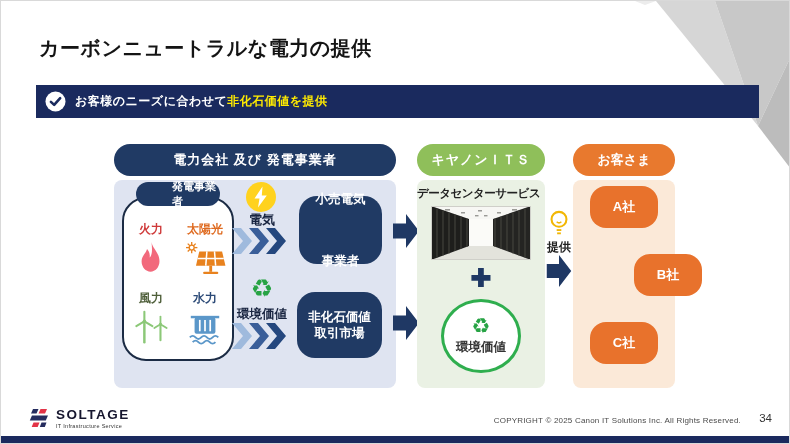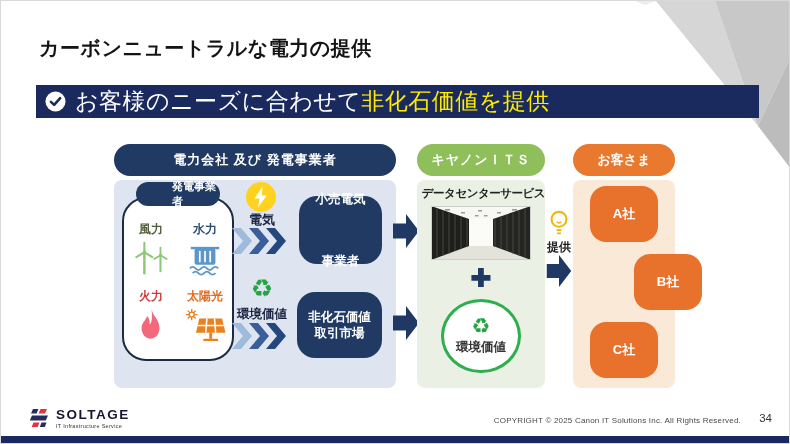--- a/index.html
+++ b/index.html
@@ -13,21 +13,21 @@
   
   .title{
     position:absolute; left:38px; top:34px; font-size:20px; font-weight:700;
     color:#141414; letter-spacing:.5px;
   }
   
   .banner{
     position:absolute; left:35px; top:84px; width:723px; height:33px;
     background:#1a2a5e; display:flex; align-items:center; gap:9px; padding-left:9px;
   }
-  .banner-text{ font-size:23px; font-weight:400; color:#ffffff; letter-spacing:.5px; }
+  .banner-text{ font-size:12px; font-weight:700; color:#ffffff; letter-spacing:.5px; }
   .banner-text .hl{ color:#ffeb00; }
   
   .pill{
     position:absolute; top:143px; height:32px; border-radius:16px;
     display:flex; align-items:center; justify-content:center;
     color:#fff; font-weight:700; font-size:13px;
   }
   .pill.power{ left:113px; width:282px; background:#203a64; letter-spacing:1px; }
   .pill.canon{ left:416px; width:128px; background:#8fbf5a; letter-spacing:1px; }
   .pill.customer{ left:572px; width:102px; background:#e8792e; }
@@ -77,21 +77,21 @@
   }
   .navybox.retailer{ left:185px; top:16px; width:83px; height:68px;gap:46px; }
   .navybox.market{ left:183px; top:112px; width:85px; height:66px; }
   
   .block-arrow{ position:absolute; }
   .ba1{ left:392px; top:213px; }
   .ba2{ left:392px; top:305px; }
   .ba3{ left:545px; top:254px; }
   
   .dc-label{
-    position:absolute; left:0; top:6px; width:100%; text-align:right;
+    position:absolute; left:0; top:6px; width:100%; text-align:left;
     font-size:11.5px; font-weight:700; color:#222; letter-spacing:-.5px;
   }
   .server{ position:absolute; left:14px; top:26px; }
   .plus-sign{
     position:absolute; left:0; top:80px; width:100%; text-align:center;
     font-size:34px; font-weight:900; color:#1f3864; line-height:1;
     -webkit-text-stroke:2px #1f3864;
   }
   .env-circle{
     position:absolute; left:24px; top:119px; width:80px; height:74px;
@@ -104,21 +104,21 @@
   }
   .env-circle .env-circle-label{ font-size:12.5px; font-weight:700; color:#333; margin-top:2px; }
   
   .bulb-icon{ position:absolute; left:546px; top:209px; }
   .provide-label{
     position:absolute; left:539px; top:238px; width:38px; text-align:center;
     font-size:12px; font-weight:700; color:#222;
   }
   
   .company{
-    position:absolute; left:17px; width:68px; height:56px; background:#e8722c;
+    position:absolute; left:17px; width:68px; height:42px; background:#e8722c;
     border-radius:16px; color:#fff; font-size:13px; font-weight:700;
     display:flex; align-items:center; justify-content:center;
   }
   .company.a{ top:6px; } .company.b{ top:74px;margin-left:44px; } .company.c{ top:142px; }
   
   .logo-wrap{ position:absolute; left:28px; top:407px; display:flex; gap:5px; align-items:center; }
   .logo-text-col{ display:flex; flex-direction:column; }
   .logo-name{ font-size:13.5px; font-weight:800; color:#16162e; letter-spacing:1.5px; line-height:1.1; }
   .logo-tagline{ font-size:5.5px; color:#333; letter-spacing:.3px; }
   .copyright{ position:absolute; right:48px; top:415px; font-size:8px; color:#4a4a4a; letter-spacing:.2px; }
@@ -149,20 +149,48 @@
     </div>
   </div>
 
   <div class="pill power">電力会社 及び 発電事業者</div>
   <div class="pill canon">キヤノンＩＴＳ</div>
   <div class="pill customer">お客さま</div>
 
   <div class="panel power">
     <div class="gen-pill">発電事業者</div>
     <div class="gen-box">
+      <div class="gen-row">
+        <div class="gen-cell">
+          <span class="gen-label thermal">火力</span>
+          <svg width="32" height="38" viewBox="0 0 34 40">
+            <path d="M17.5 2 C18.5 9 26 13 26 22.5 C26 28.8 21.6 33.5 16.5 33.5 C11.4 33.5 7 28.8 7 22.5 C7 16.5 11.5 14.5 12.8 9.5 C15 12 16.2 15 15.5 18.5 C18.8 16 18.2 8 17.5 2 Z" fill="#f2697c"></path>
+          </svg>
+        </div>
+        <div class="gen-cell">
+          <span class="gen-label solar">太陽光</span>
+          <svg width="42" height="38" viewBox="0 0 44 40">
+            <g stroke="#e8821e" stroke-width="1.4">
+              <line x1="8" y1="2" x2="8" y2="14"></line>
+                <line x1="2" y1="8" x2="14" y2="8"></line>
+              <line x1="3.8" y1="3.8" x2="12.2" y2="12.2"></line>
+                <line x1="12.2" y1="3.8" x2="3.8" y2="12.2"></line>
+            </g>
+            <circle cx="8" cy="8" r="2.6" fill="#fff" stroke="#e8821e" stroke-width="1.4"></circle>
+            <polygon points="16,12 40,12 43.5,27 12.5,27" fill="#e8821e"></polygon>
+            <g stroke="#ffffff" stroke-width="1.6">
+              <line x1="24" y1="12" x2="22.8" y2="27"></line>
+                <line x1="32" y1="12" x2="33.2" y2="27"></line>
+              <line x1="14.3" y1="19.5" x2="41.8" y2="19.5"></line>
+            </g>
+            <rect x="26.5" y="27" width="3" height="6.5" fill="#e8821e"></rect>
+            <rect x="20" y="33.5" width="16" height="2.4" rx="1.2" fill="#e8821e"></rect>
+          </svg>
+        </div>
+      </div>
       <div class="gen-row">
         <div class="gen-cell">
           <span class="gen-label wind">風力</span>
           <svg width="40" height="36" viewBox="0 0 40 38">
             <g stroke="#8cc878" stroke-linecap="round" fill="none">
               <line x1="13" y1="13" x2="13" y2="3" stroke-width="2.2"></line>
               <line x1="13" y1="13" x2="4.5" y2="18" stroke-width="2.2"></line>
               <line x1="13" y1="13" x2="21.5" y2="18" stroke-width="2.2"></line>
               <line x1="13" y1="13" x2="13" y2="35" stroke-width="2.6"></line>
               <line x1="30" y1="16" x2="30" y2="8" stroke-width="1.9"></line>
@@ -182,48 +210,20 @@
             <g stroke="#ffffff" stroke-width="1.8">
               <line x1="13.5" y1="11.5" x2="13.5" y2="23.5"></line>
               <line x1="19" y1="11.5" x2="19" y2="23.5"></line>
               <line x1="24.5" y1="11.5" x2="24.5" y2="23.5"></line>
             </g>
             <path d="M3 30 q3 -3.2 6 0 t6 0 t6 0 t6 0 t6 0" stroke="#5b97c9" stroke-width="2" fill="none"></path>
             <path d="M6 35 q3 -3.2 6 0 t6 0 t6 0 t6 0" stroke="#5b97c9" stroke-width="2" fill="none"></path>
           </svg>
         </div>
       </div>
-      <div class="gen-row">
-        <div class="gen-cell">
-          <span class="gen-label thermal">火力</span>
-          <svg width="32" height="38" viewBox="0 0 34 40">
-            <path d="M17.5 2 C18.5 9 26 13 26 22.5 C26 28.8 21.6 33.5 16.5 33.5 C11.4 33.5 7 28.8 7 22.5 C7 16.5 11.5 14.5 12.8 9.5 C15 12 16.2 15 15.5 18.5 C18.8 16 18.2 8 17.5 2 Z" fill="#f2697c"></path>
-          </svg>
-        </div>
-        <div class="gen-cell">
-          <span class="gen-label solar">太陽光</span>
-          <svg width="42" height="38" viewBox="0 0 44 40">
-            <g stroke="#e8821e" stroke-width="1.4">
-              <line x1="8" y1="2" x2="8" y2="14"></line>
-                <line x1="2" y1="8" x2="14" y2="8"></line>
-              <line x1="3.8" y1="3.8" x2="12.2" y2="12.2"></line>
-                <line x1="12.2" y1="3.8" x2="3.8" y2="12.2"></line>
-            </g>
-            <circle cx="8" cy="8" r="2.6" fill="#fff" stroke="#e8821e" stroke-width="1.4"></circle>
-            <polygon points="16,12 40,12 43.5,27 12.5,27" fill="#e8821e"></polygon>
-            <g stroke="#ffffff" stroke-width="1.6">
-              <line x1="24" y1="12" x2="22.8" y2="27"></line>
-                <line x1="32" y1="12" x2="33.2" y2="27"></line>
-              <line x1="14.3" y1="19.5" x2="41.8" y2="19.5"></line>
-            </g>
-            <rect x="26.5" y="27" width="3" height="6.5" fill="#e8821e"></rect>
-            <rect x="20" y="33.5" width="16" height="2.4" rx="1.2" fill="#e8821e"></rect>
-          </svg>
-        </div>
-      </div>
     </div>
 
     <svg class="bolt-icon" width="30" height="30" viewBox="0 0 30 30">
       <circle cx="15" cy="15" r="15" fill="#ffd21e"></circle>
       <polygon points="16.5,4.5 8.5,16.5 13.5,16.5 12,25.5 20.8,13.5 15.8,13.5" fill="#ffffff"></polygon>
     </svg>
     <div class="flow-label elec">電気</div>
     <svg class="chevrons c1" width="62" height="26" viewBox="0 0 62 26">
       <polygon points="0,0 9,0 20,13 9,26 0,26 11,13" fill="#9fbadd"></polygon>
       <polygon points="17,0 26,0 37,13 26,26 17,26 28,13" fill="#3a5e99"></polygon>

